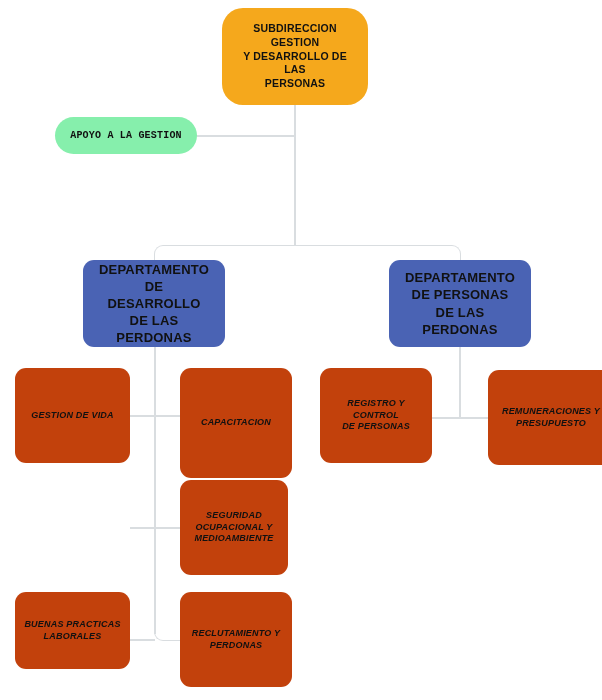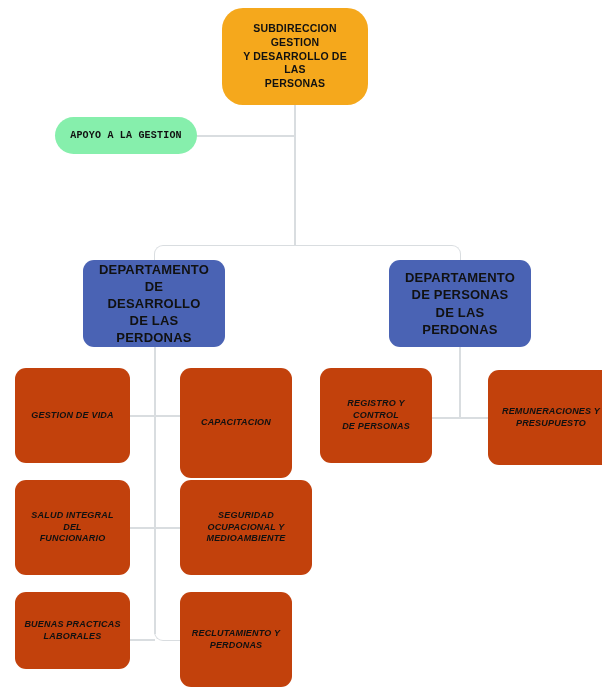--- a/index.html
+++ b/index.html
@@ -113,24 +113,22 @@
 DESARROLLO DE LAS
 PERDONAS</div>
 
   <div class="node node-dept" style="left:389px; top:260px; width:142px; height:87px;">DEPARTAMENTO DE PERSONAS
 DE LAS PERDONAS</div>
 
   <div class="node node-unit" style="left:15px; top:368px; width:115px; height:95px;">GESTION DE VIDA</div>
 
   <div class="node node-unit" style="left:180px; top:368px; width:112px; height:110px;">CAPACITACION</div>
 
-  <div class="node node-unit" style="left:15px; top:480px; width:115px; height:95px;">SALUD INTEGRAL DEL
-FUNCIONARIO</div>
 
-  <div class="node node-unit" style="left:180px; top:480px; width:132px; height:95px;">SEGURIDAD
+  <div class="node node-unit" style="left:180px; top:480px; width:108px; height:95px;">SEGURIDAD
 OCUPACIONAL Y
 MEDIOAMBIENTE</div>
 
   <div class="node node-unit" style="left:15px; top:592px; width:115px; height:77px;">BUENAS PRACTICAS
 LABORALES</div>
 
   <div class="node node-unit" style="left:180px; top:592px; width:112px; height:95px;">RECLUTAMIENTO Y
 PERDONAS</div>
 
   <div class="node node-unit" style="left:320px; top:368px; width:112px; height:95px;">REGISTRO Y CONTROL

